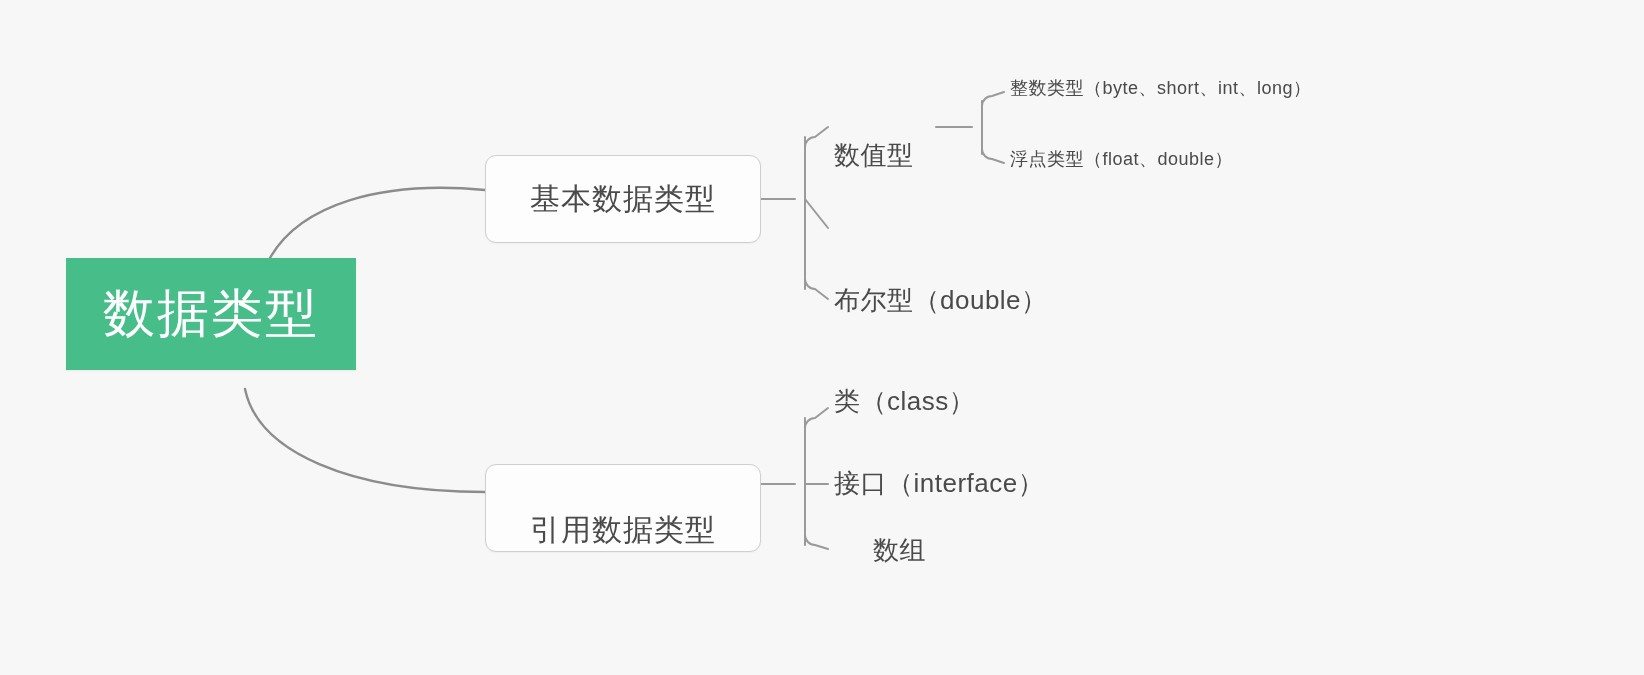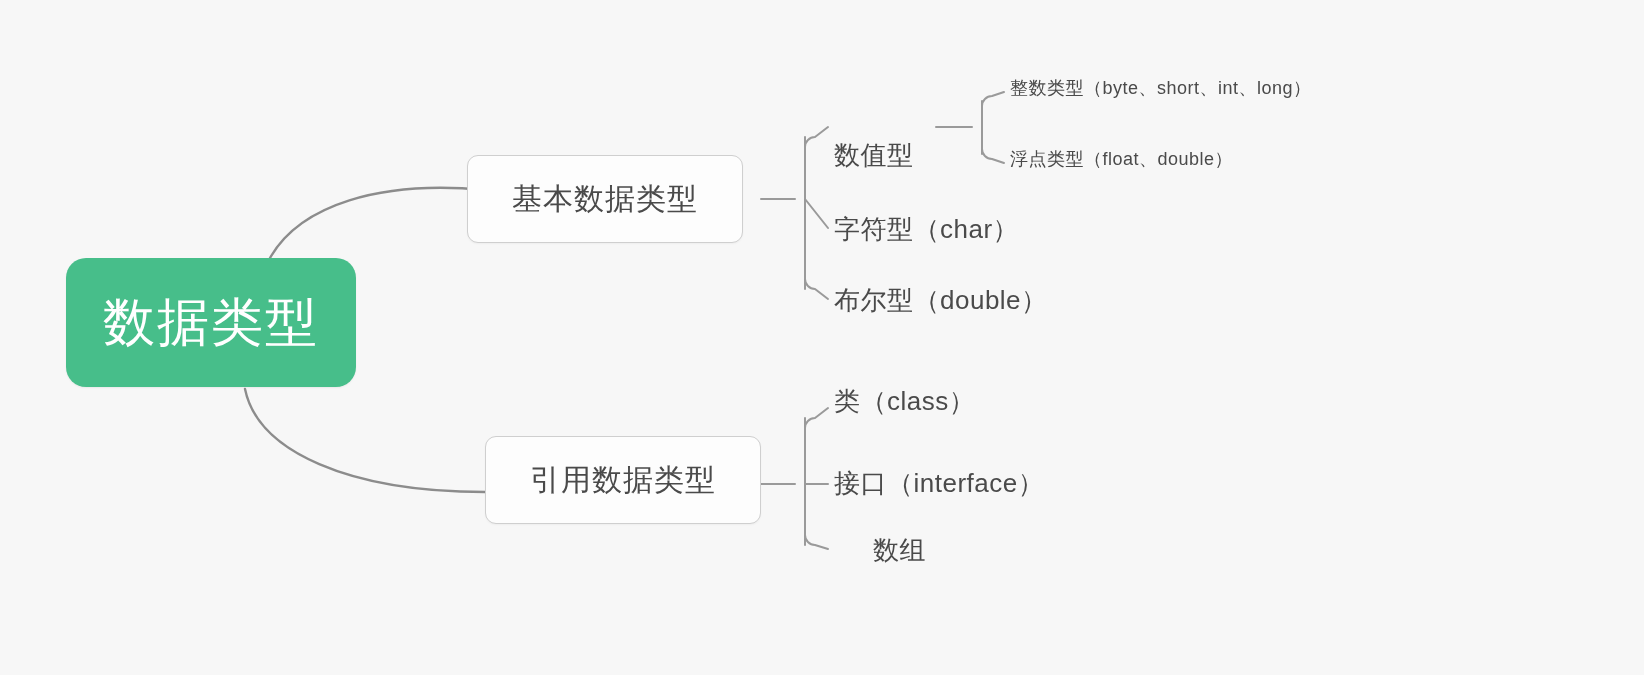--- a/index.html
+++ b/index.html
@@ -52,51 +52,52 @@
     align-items: center;
     justify-content: center;
     white-space: nowrap;
   }
 
   
   #node-root {
     left: 66px;
     top: 258px;
     width: 290px;
-    height: 129px;
+    height: 112px;
     background: #47be8a;
-    border-radius: 20px;
+    border-radius: 0;
     color: #ffffff;
     font-size: 52px;
     letter-spacing: 2px;
     font-weight: 400;
     box-shadow: 0 1px 2px rgba(0,0,0,0.06);
   }
 
   
   .node-l1 {
     background: #fdfdfd;
     border: 1.6px solid #cfcfcf;
     border-radius: 11px;
     color: #4a4a4a;
     font-size: 30px;
     letter-spacing: 1px;
     box-shadow: 0 1px 2px rgba(0,0,0,0.04);
   }
   #node-primitive {
-    left: 467px;
+    left: 485px;
     top: 155px;
     width: 276px;
     height: 88px;
   }
   #node-reference {
     left: 485px;
-    top: 436px;
+    top: 464px;
     width: 276px;
     height: 88px;
+    align-items: flex-end;
   }
 
   
   .node-leaf {
     position: absolute;
     white-space: nowrap;
     color: #4a4a4a;
     font-size: 26px;
     letter-spacing: 0.5px;
     line-height: 1;
@@ -144,21 +145,20 @@
   <div class="node node-l1" id="node-primitive">
     <span>基本数据类型</span>
   </div>
 
   <div class="node node-l1" id="node-reference">
     <span>引用数据类型</span>
   </div>
 
   <div class="node-leaf l2" style="left:834px; top:114px;margin-top:28px;">数值型</div>
 
-  <div class="node-leaf l2" style="left:834px; top:216px;">字符型（char）</div>
 
   <div class="node-leaf l2" style="left:834px; top:287px;">布尔型（double）</div>
 
   <div class="node-leaf l3" style="left:1010px; top:79px;">整数类型（byte、short、int、long）</div>
 
   <div class="node-leaf l3" style="left:1010px; top:150px;">浮点类型（float、double）</div>
 
   <div class="node-leaf l2" style="left:834px; top:388px;">类（class）</div>
 
   <div class="node-leaf l2" style="left:834px; top:470px;">接口（interface）</div>

